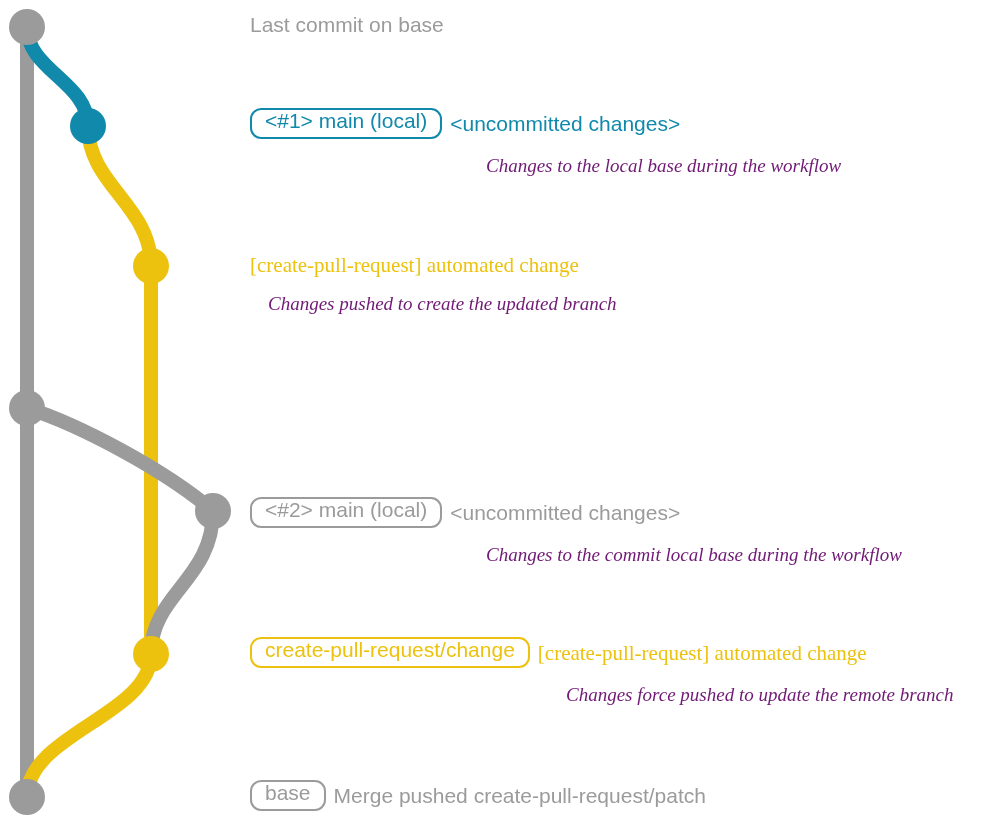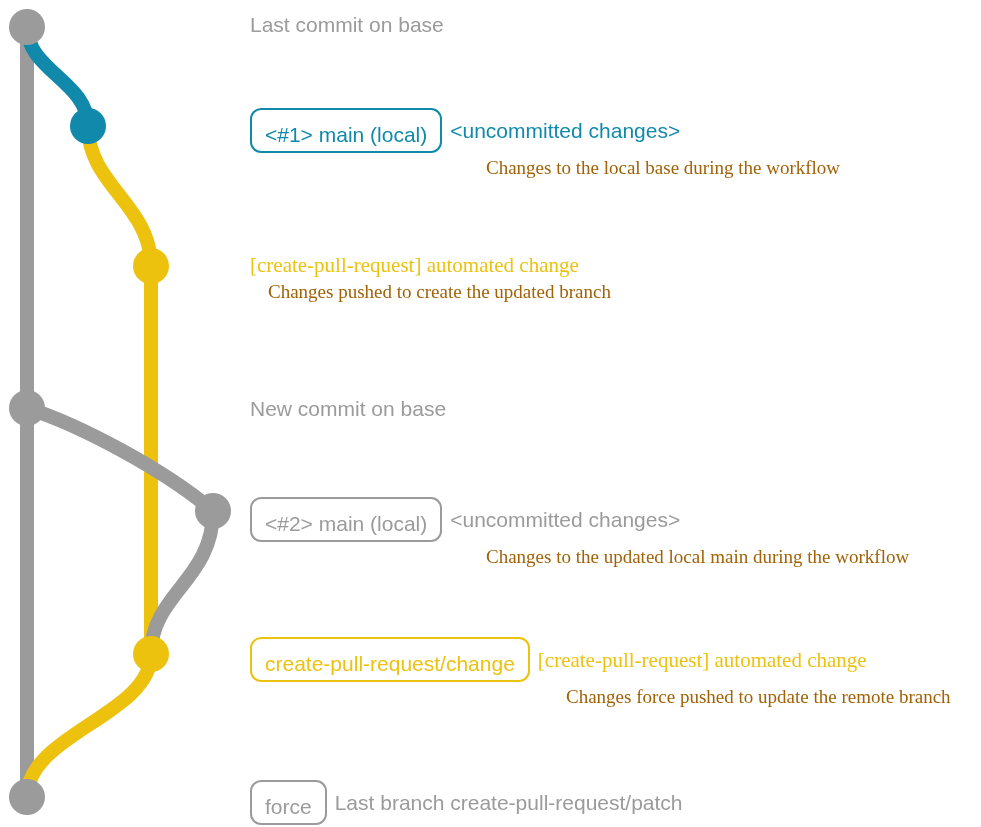--- a/index.html
+++ b/index.html
@@ -42,21 +42,21 @@
     display: flex;
     align-items: center;
     gap: 8px;
     white-space: nowrap;
   }
 
   .pill {
     display: inline-block;
     border: 2px solid #7f1d1d;
     border-radius: 11px;
-    padding: 14px 13px 6px 13px;
+    padding: 0 13px 6px 13px;
     font-size: 21px;
     line-height: 21px;
     color: #9b9b9b;
     background: #ffffff;
     font-family: "Liberation Sans", sans-serif;
   }
   .pill.blue  { border-color: #1089ab; color: #1089ab; }
   .pill.yellow{ border-color: #edc20f; color: #edc20f; }
   .pill.grey  { border-color: #9b9b9b; color: #9b9b9b; }
 
@@ -68,23 +68,24 @@
     white-space: nowrap;
   }
   .subject.blue   { color: #1089ab; }
   .subject.yellow { color: #edc20f; font-family: Liberation Serif, serif; }
   .subject.grey   { color: #9b9b9b; }
 
   .note {
     font-family: "Liberation Serif", serif;
     font-size: 19px;
     line-height: 22px;
-    color: #a16207;
+    color: #701a75;
     white-space: nowrap;
-    margin-top: 4px;
+    margin-top: 16px;
+    font-style: italic;
   }
 </style>
 </head>
 <body>
 
 <svg id="graph-svg" viewBox="0 0 981 827" xmlns="http://www.w3.org/2000/svg">
   <g fill="none" stroke-width="14" stroke-linecap="round" stroke-linejoin="round">
 
     <path d="M27,27 L27,408" stroke="#9b9b9b"></path>
 
@@ -125,38 +126,33 @@
         <span class="subject blue">&lt;uncommitted changes&gt;</span>
       </div>
       <div class="note" style="margin-left: 236px;">Changes to the local base during the workflow</div>
     </div>
     <div class="row" style="top: 253px;">
       <div class="row-line">
         <span class="subject yellow">[create-pull-request] automated change</span>
       </div>
       <div class="note" style="margin-left: 18px;">Changes pushed to create the updated branch</div>
     </div>
-    <div class="row" style="top: 397px;">
-      <div class="row-line">
-        <span class="subject grey">New commit on base</span>
-      </div>
-    </div>
     <div class="row" style="top: 497px; text-align: right;">
       <div class="row-line">
         <span class="pill grey">&lt;#2&gt; main (local)</span>
         <span class="subject grey">&lt;uncommitted changes&gt;</span>
       </div>
-      <div class="note" style="margin-left: 236px;">Changes to the updated local main during the workflow</div>
+      <div class="note" style="margin-left: 236px;">Changes to the commit local base during the workflow</div>
     </div>
     <div class="row" style="top: 637px;">
       <div class="row-line">
         <span class="pill yellow">create-pull-request/change</span>
         <span class="subject yellow">[create-pull-request] automated change</span>
       </div>
       <div class="note" style="margin-left: 316px;">Changes force pushed to update the remote branch</div>
     </div>
     <div class="row" style="top: 780px;">
       <div class="row-line">
-        <span class="pill grey">force</span>
-        <span class="subject grey">Last branch create-pull-request/patch</span>
+        <span class="pill grey">base</span>
+        <span class="subject grey">Merge pushed create-pull-request/patch</span>
       </div>
     </div>
   </div>
 
 </body></html>

